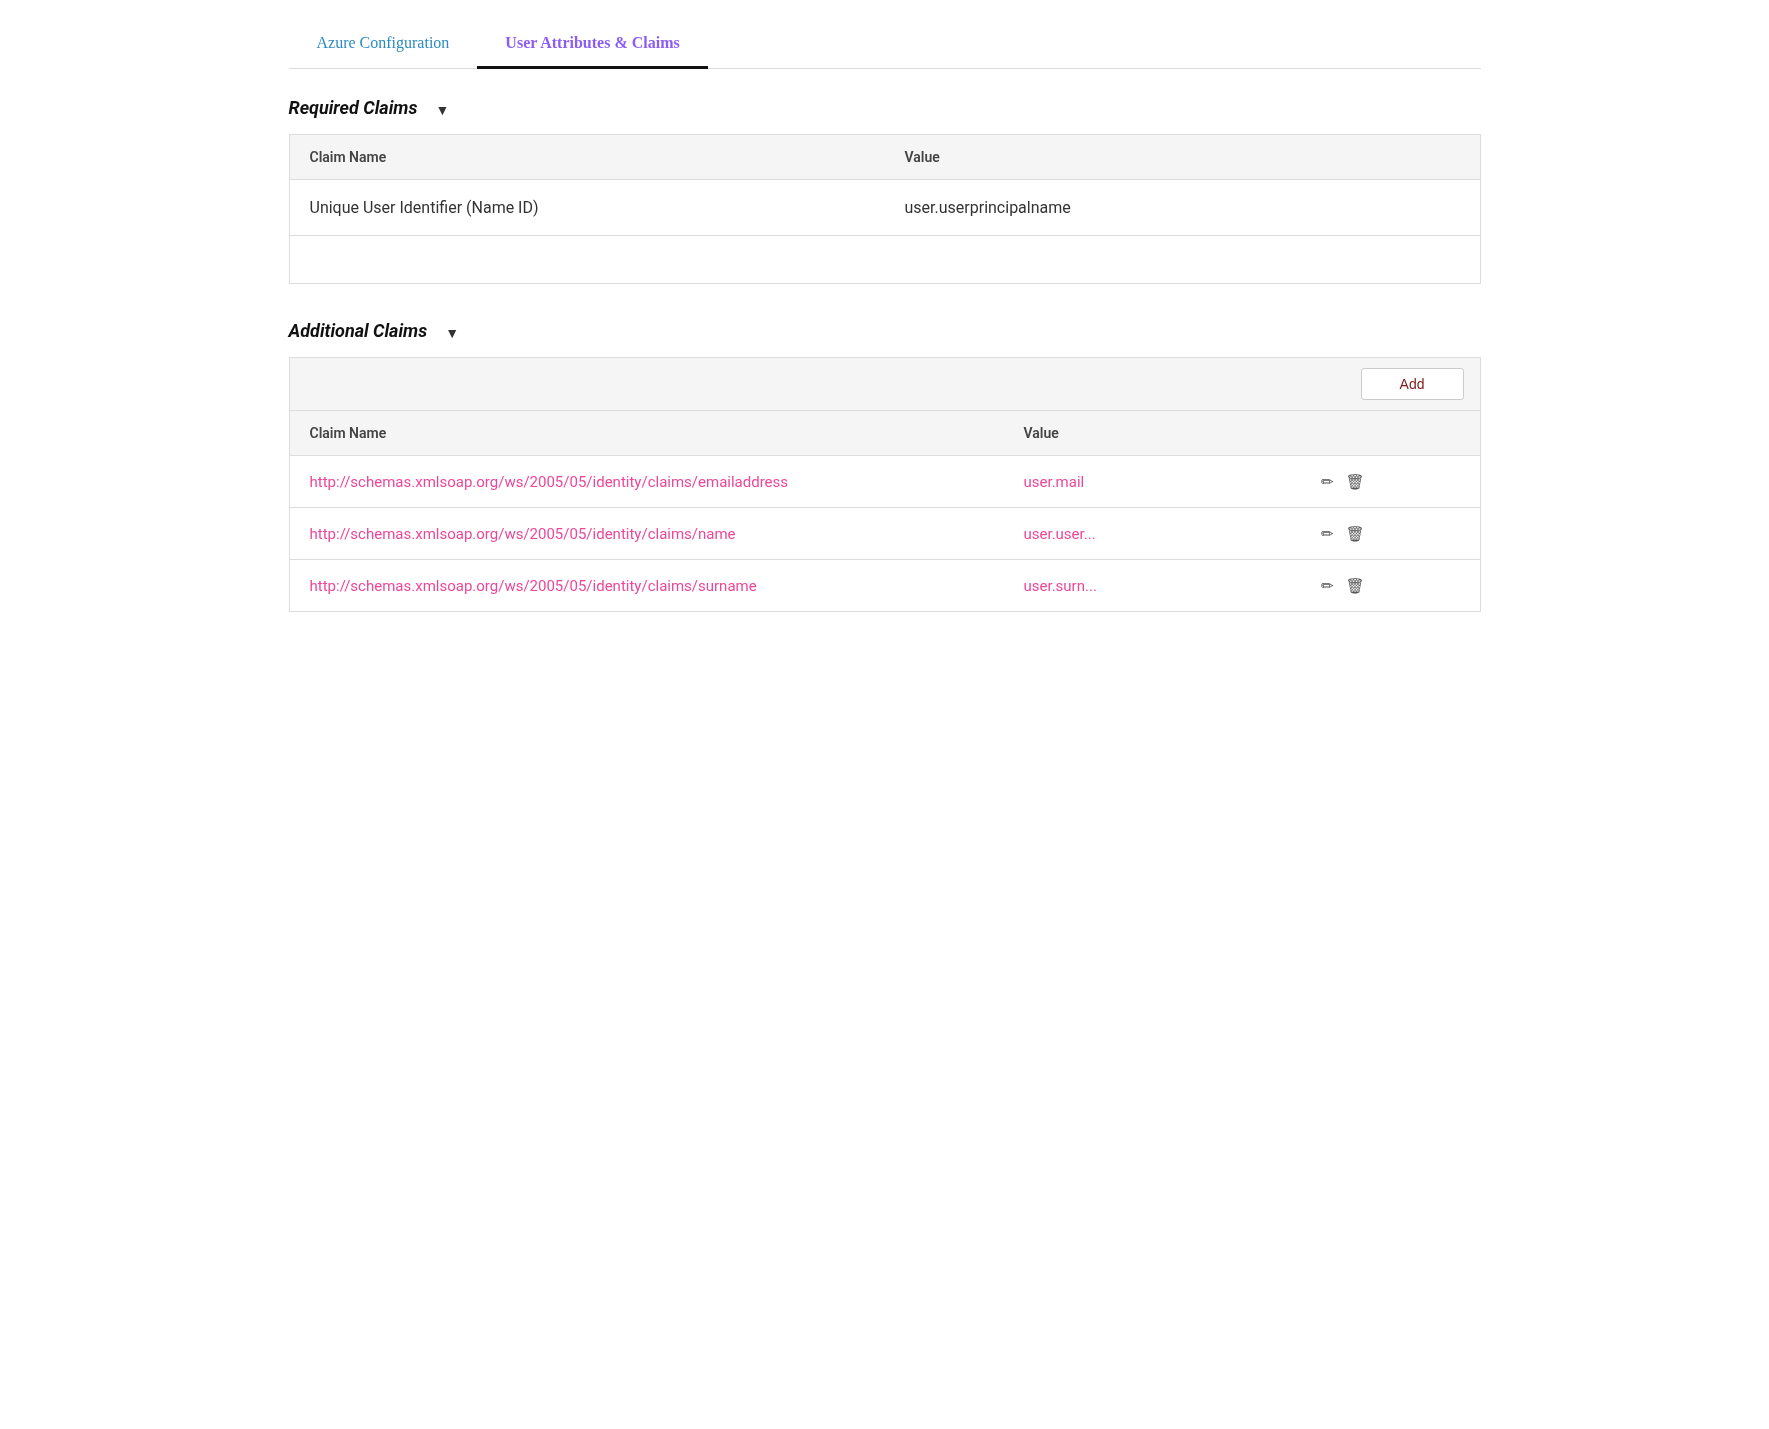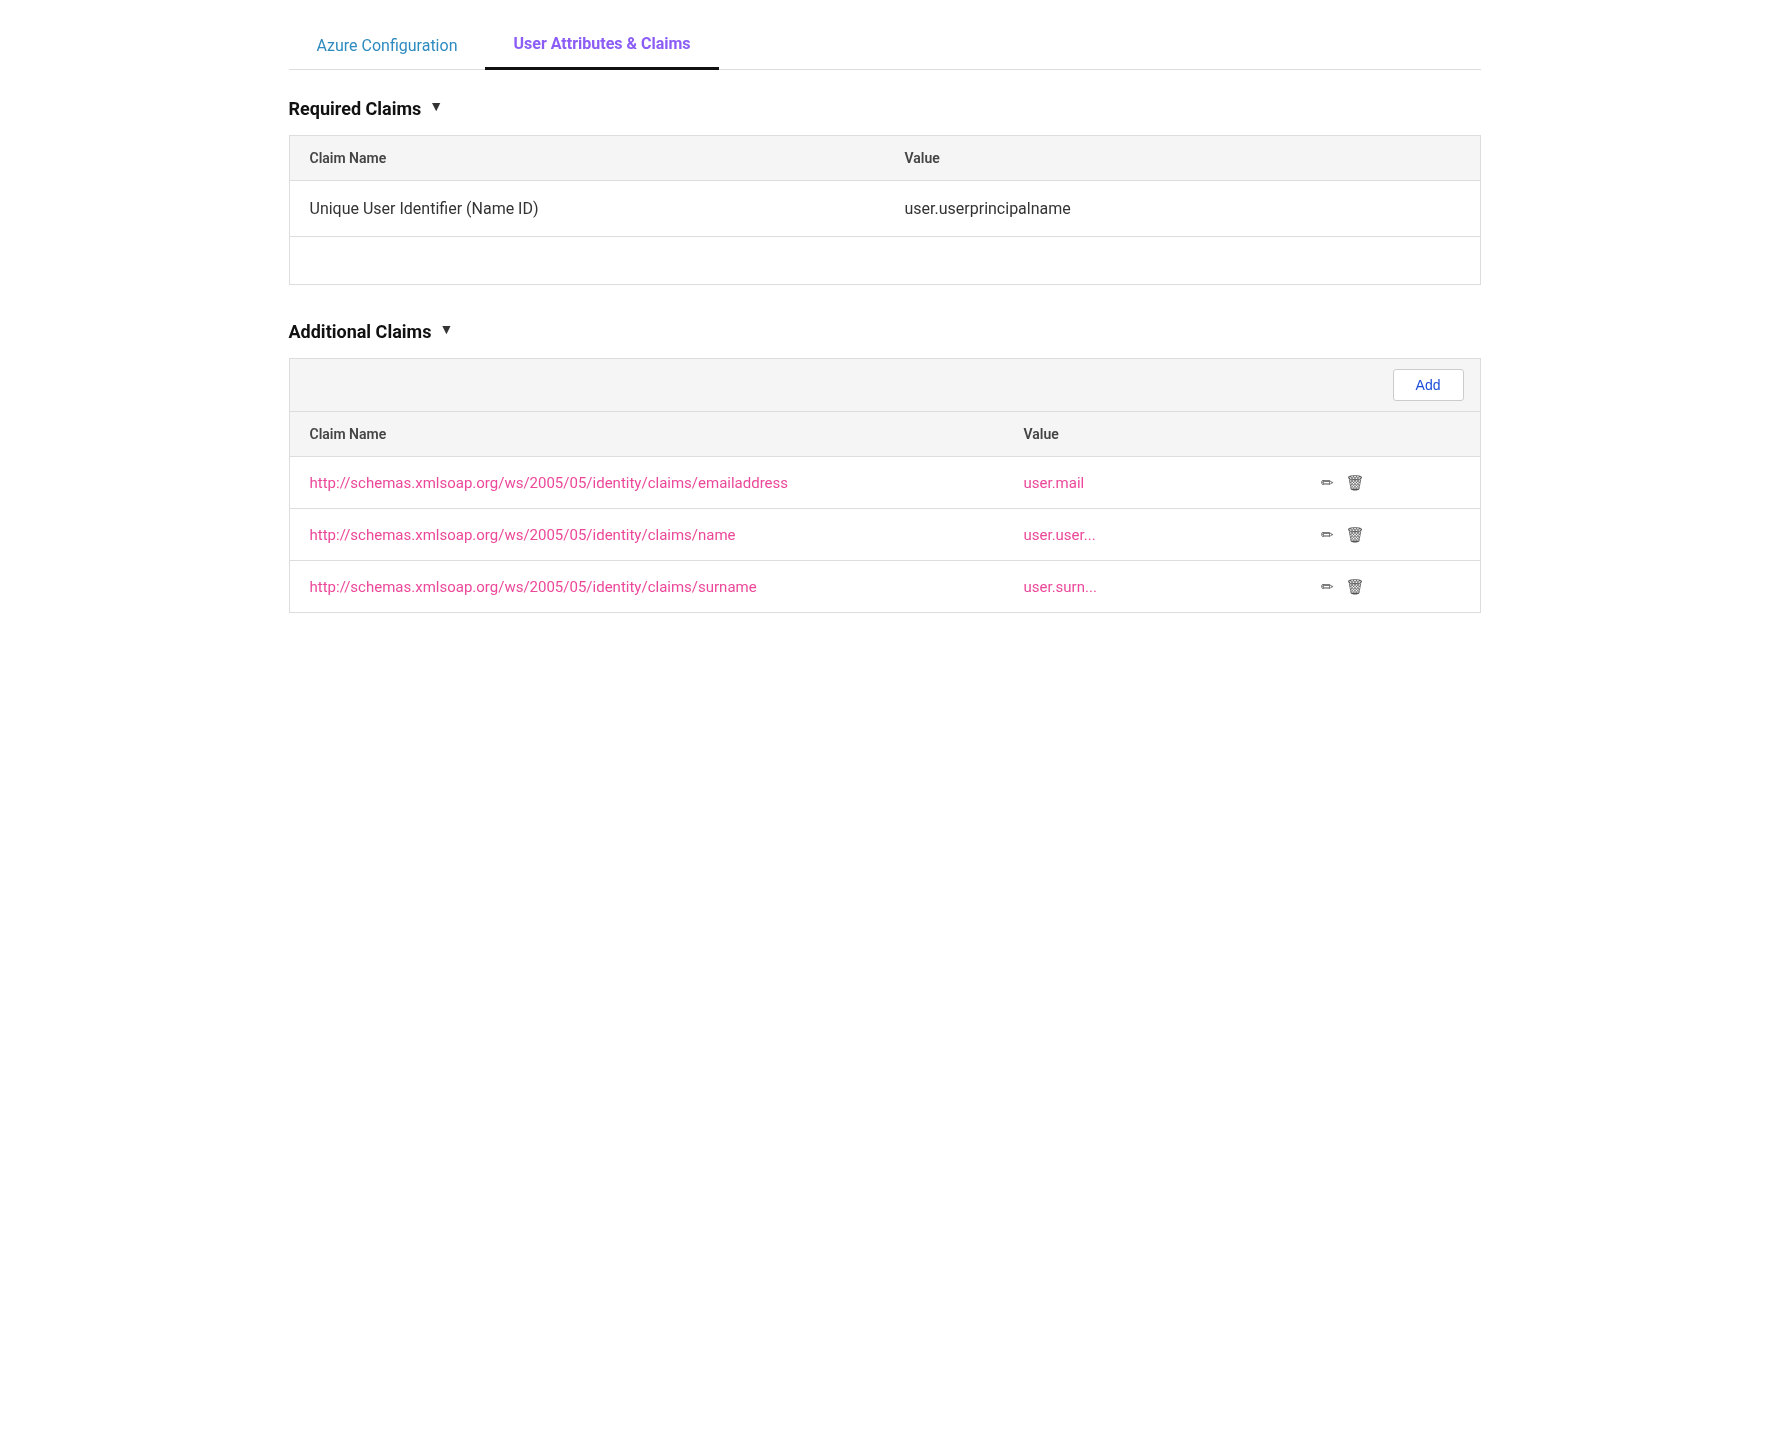--- a/index.html
+++ b/index.html
@@ -17,24 +17,25 @@
 
     .app-container {
       max-width: 1240px;
       margin: 0 auto;
       padding: 20px 24px;
     }
 
     
     .tab-nav {
       display: flex;
-      align-items: flex-end;
+      align-items: flex-start;
       border-bottom: 1px solid #ddd;
       margin-bottom: 28px;
       gap: 0;
+      font-family: Liberation Serif, serif;
     }
 
     .tab-item {
       padding: 14px 28px;
       cursor: pointer;
       font-size: 16px;
       color: #2e8bc0;
       text-decoration: none;
       white-space: nowrap;
     }
@@ -47,26 +48,27 @@
     }
 
     .tab-item.multi-line {
       text-align: center;
       line-height: 1.4;
     }
 
     
     .section-header {
       display: flex;
-      align-items: flex-start;
-      gap: 8px;
+      align-items: flex-end;
+      gap: 18px;
       font-size: 18px;
       font-weight: 700;
       color: #111;
       margin-bottom: 16px;
+      font-style: italic;
     }
 
     .chevron-icon {
       font-size: 14px;
       color: #333;
     }
 
     
     .claims-table {
       width: 100%;
@@ -114,27 +116,27 @@
     .table-toolbar {
       background: #f5f5f5;
       padding: 10px 16px;
       display: flex;
       justify-content: flex-end;
       align-items: center;
       border-bottom: 1px solid #ddd;
     }
 
     .add-button {
-      padding: 7px 22px;
+      padding: 7px 38px;
       background: #fff;
       border: 1px solid #ccc;
       border-radius: 3px;
       font-size: 14px;
       cursor: pointer;
-      color: #1d4ed8;
+      color: #7f1d1d;
       margin-left: 19px;
     }
 
     .additional-claims-table {
       width: 100%;
       border-collapse: collapse;
     }
 
     .additional-claims-table th {
       background: #f5f5f5;

